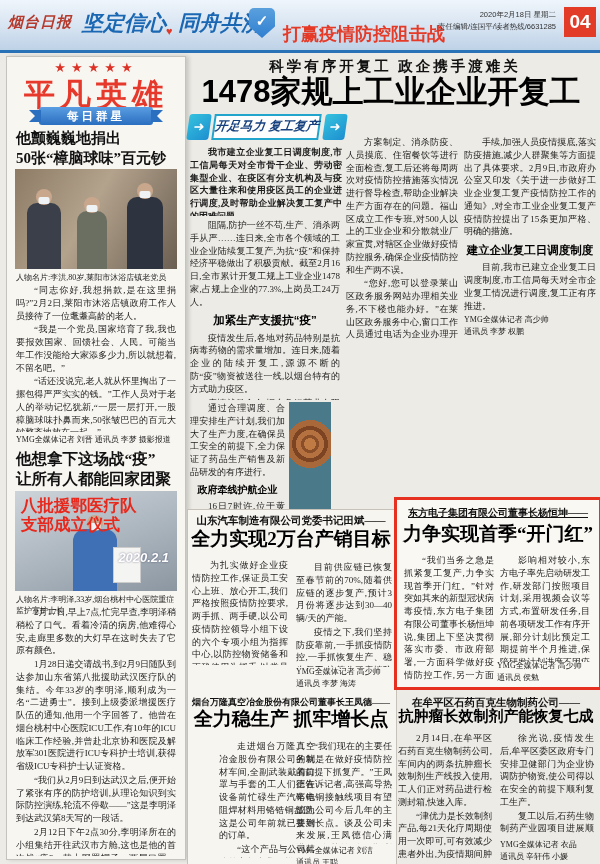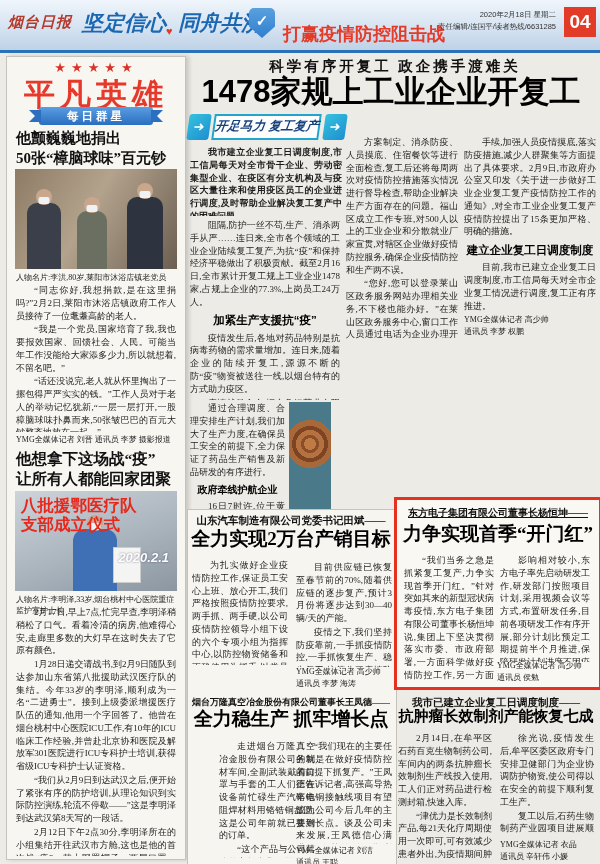--- a/index.html
+++ b/index.html
@@ -243,21 +243,21 @@
       </div>
     <div class="body-txt abs" style="left:103px;top:54px;width:90px;height:108px;">
         <p>影响相对较小,东方电子率先启动研发工作,研发部门按照项目计划,采用视频会议等方式,布置研发任务,目前各项研发工作有序开展,部分计划比预定工期提前半个月推进,保障研发计划进度不因疫情乱序而受影响。</p>
       </div>
     <div class="byline abs" style="right:6px;bottom:3px;width:96px;">
       <div>YMG全媒体记者 高少帅</div>
       <div>通讯员 侯勉</div>
     </div>
   </div>
 
-  <div class="art-kicker abs" style="left:396px;top:696px;width:200px;">我市已建立企业复工日调度制度——</div>
+  <div class="art-kicker abs" style="left:396px;top:696px;width:200px;">在牟平区石药百克生物制药公司——</div>
   <div class="art-headline abs" style="left:394px;top:707px;width:204px;font-size:15px;">抗肿瘤长效制剂产能恢复七成</div>
   <div class="body-txt abs" style="left:398px;top:732px;width:94px;height:126px;">
       <p>2月14日,在牟平区石药百克生物制药公司,车间内的两条抗肿瘤长效制剂生产线投入使用,工人们正对药品进行检测封箱,快速入库。</p>
       <p>“津优力是长效制剂产品,每21天化疗周期使用一次即可,可有效减少患者外出,为疫情期间肿瘤患者提供保障助力。”石药集团百克(山东)生物制药有限公司生产负责人徐光说,目前津优力制剂的产能已恢复七成,基本满足市场供应。</p>
     </div>
   <div class="body-txt abs" style="left:500px;top:732px;width:94px;height:104px;">
       <p>徐光说,疫情发生后,牟平区委区政府专门安排卫健部门为企业协调防护物资,使公司得以在安全的前提下顺利复工生产。</p>
       <p>复工以后,石药生物制药产业园项目进展顺利,完成30亩地块供需签约工作,津优力300万支扩产项目投产,建成集厂房、职工公寓办公于一体的综合大楼。</p>
     </div>
   <div class="byline abs" style="left:500px;top:839px;width:94px;">

